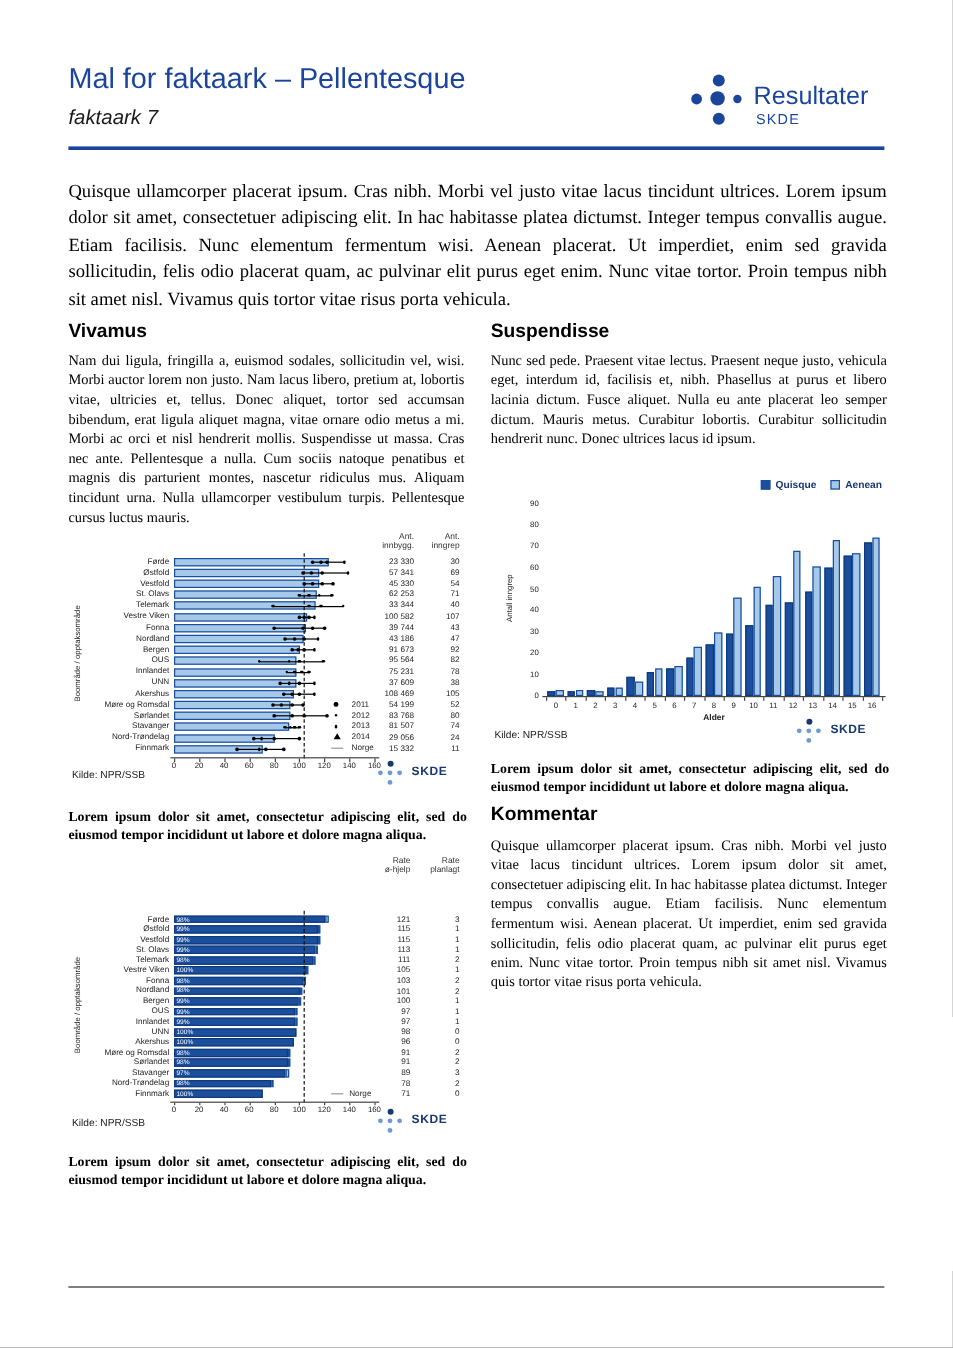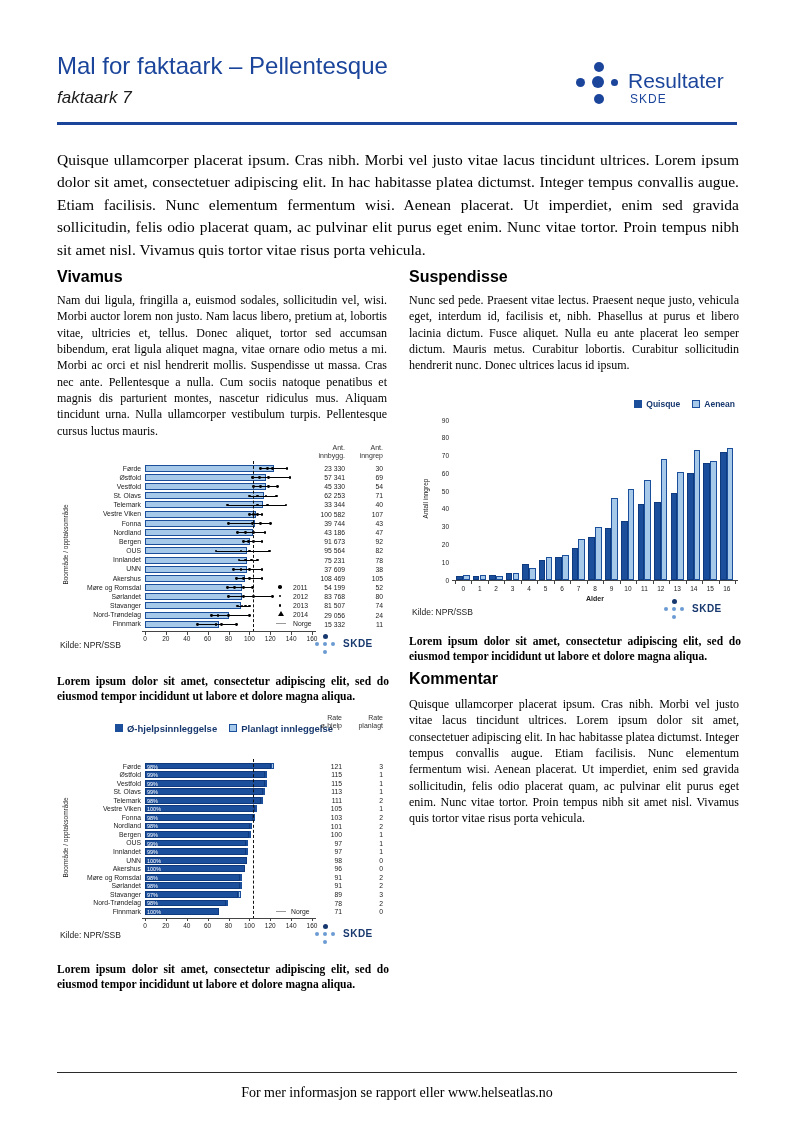--- a/index.html
+++ b/index.html
@@ -255,30 +255,20 @@
         <div style="position: absolute; left: 8px; top: 8px; width: 4px; height: 4px; border-radius: 50%; background: rgb(107, 155, 210);"></div>
         <div style="position: absolute; left: 16px; top: 8px; width: 4px; height: 4px; border-radius: 50%; background: rgb(107, 155, 210);"></div>
         <div style="position: absolute; left: 8px; top: 16px; width: 4px; height: 4px; border-radius: 50%; background: rgb(107, 155, 210);"></div>
         <div style="position: absolute; left: 28px; top: 4px; font-size: 10px; font-weight: bold; letter-spacing: 0.5px; color: rgb(23, 56, 110);">SKDE</div>
       </div>
     </div>
 
   <p class="abs serif caption" style="left:57px;top:674px;width:332px;margin:0;text-align:justify;">Lorem ipsum dolor sit amet, consectetur adipiscing elit, sed do eiusmod tempor incididunt ut labore et dolore magna aliqua.</p>
 
   <div class="chart" id="chart2" style="left:57px;top:712px;width:334px;height:245px;">
-      <div style="position: absolute; left: 0px; top: 10px; width: 334px; height: 12px; display: flex; justify-content: center; gap: 12px; align-items: center;">
-        <div style="display: flex; align-items: center; gap: 4px;">
-          <span style="width: 8px; height: 8px; display: inline-block; background: rgb(27, 78, 155); border: 1px solid rgb(27, 78, 155); box-sizing: border-box;"></span>
-          <span style="font-size: 9.5px; font-weight: bold; color: rgb(23, 56, 110);">Ø-hjelpsinnleggelse</span>
-        </div>
-        <div style="display: flex; align-items: center; gap: 4px;">
-          <span style="width: 8px; height: 8px; display: inline-block; background: rgb(166, 201, 233); border: 1px solid rgb(27, 78, 155); box-sizing: border-box;"></span>
-          <span style="font-size: 9.5px; font-weight: bold; color: rgb(23, 56, 110);">Planlagt innleggelse</span>
-        </div>
-      </div>
       <div style="position: absolute; left: 225px; top: 2px; width: 60px; text-align: right; font-size: 7px; line-height: 1.2; color: rgb(51, 51, 51); white-space: pre-line;">Rate
 ø-hjelp</div>
       <div style="position: absolute; left: 266px; top: 2px; width: 60px; text-align: right; font-size: 7px; line-height: 1.2; color: rgb(51, 51, 51); white-space: pre-line;">Rate
 planlagt</div>
       <div style="position: absolute; left: 0px; top: 50.5px; width: 84px; text-align: right; font-size: 6.8px; color: rgb(34, 34, 34);">Førde</div>
       <div style="position: absolute; left: 88px; top: 50.7px; width: 126.294px; height: 6.8px; background: rgb(27, 78, 155); border: 0.5px solid rgb(15, 58, 125); box-sizing: border-box;"></div>
       <div style="position: absolute; left: 214.294px; top: 50.7px; width: 3.13125px; height: 6.8px; background: rgb(166, 201, 233); border: 0.5px solid rgb(27, 78, 155); box-sizing: border-box;"></div>
       <div style="position: absolute; left: 90px; top: 51.6px; font-size: 5.5px; color: rgb(255, 255, 255);">98%</div>
       <div style="position: absolute; left: 225px; top: 50.7px; width: 60px; text-align: right; font-size: 6.8px; color: rgb(34, 34, 34);">121</div>
       <div style="position: absolute; left: 266px; top: 50.7px; width: 60px; text-align: right; font-size: 6.8px; color: rgb(34, 34, 34);">3</div>
@@ -523,15 +513,14 @@
         <div style="position: absolute; left: 28px; top: 4px; font-size: 10px; font-weight: bold; letter-spacing: 0.5px; color: rgb(23, 56, 110);">SKDE</div>
       </div>
     </div>
 
   <p class="abs serif caption" style="left:409px;top:634px;width:332px;margin:0;text-align:justify;">Lorem ipsum dolor sit amet, consectetur adipiscing elit, sed do eiusmod tempor incididunt ut labore et dolore magna aliqua.</p>
 
   <h2 class="abs sec-h" style="left:409px;top:670px;">Kommentar</h2>
   <p class="abs serif sec-b" style="left:409px;top:696px;width:330px;margin:0;">Quisque ullamcorper placerat ipsum. Cras nibh. Morbi vel justo vitae lacus tincidunt ultrices. Lorem ipsum dolor sit amet, consectetuer adipiscing elit. In hac habitasse platea dictumst. Integer tempus convallis augue. Etiam facilisis. Nunc elementum fermentum wisi. Aenean placerat. Ut imperdiet, enim sed gravida sollicitudin, felis odio placerat quam, ac pulvinar elit purus eget enim. Nunc vitae tortor. Proin tempus nibh sit amet nisl. Vivamus quis tortor vitae risus porta vehicula.</p>
 
   <div class="abs footer-rule"></div>
-  <div class="abs serif footer-text">For mer informasjon se rapport eller www.helseatlas.no</div>
 
 </div>
 
 </body></html>

